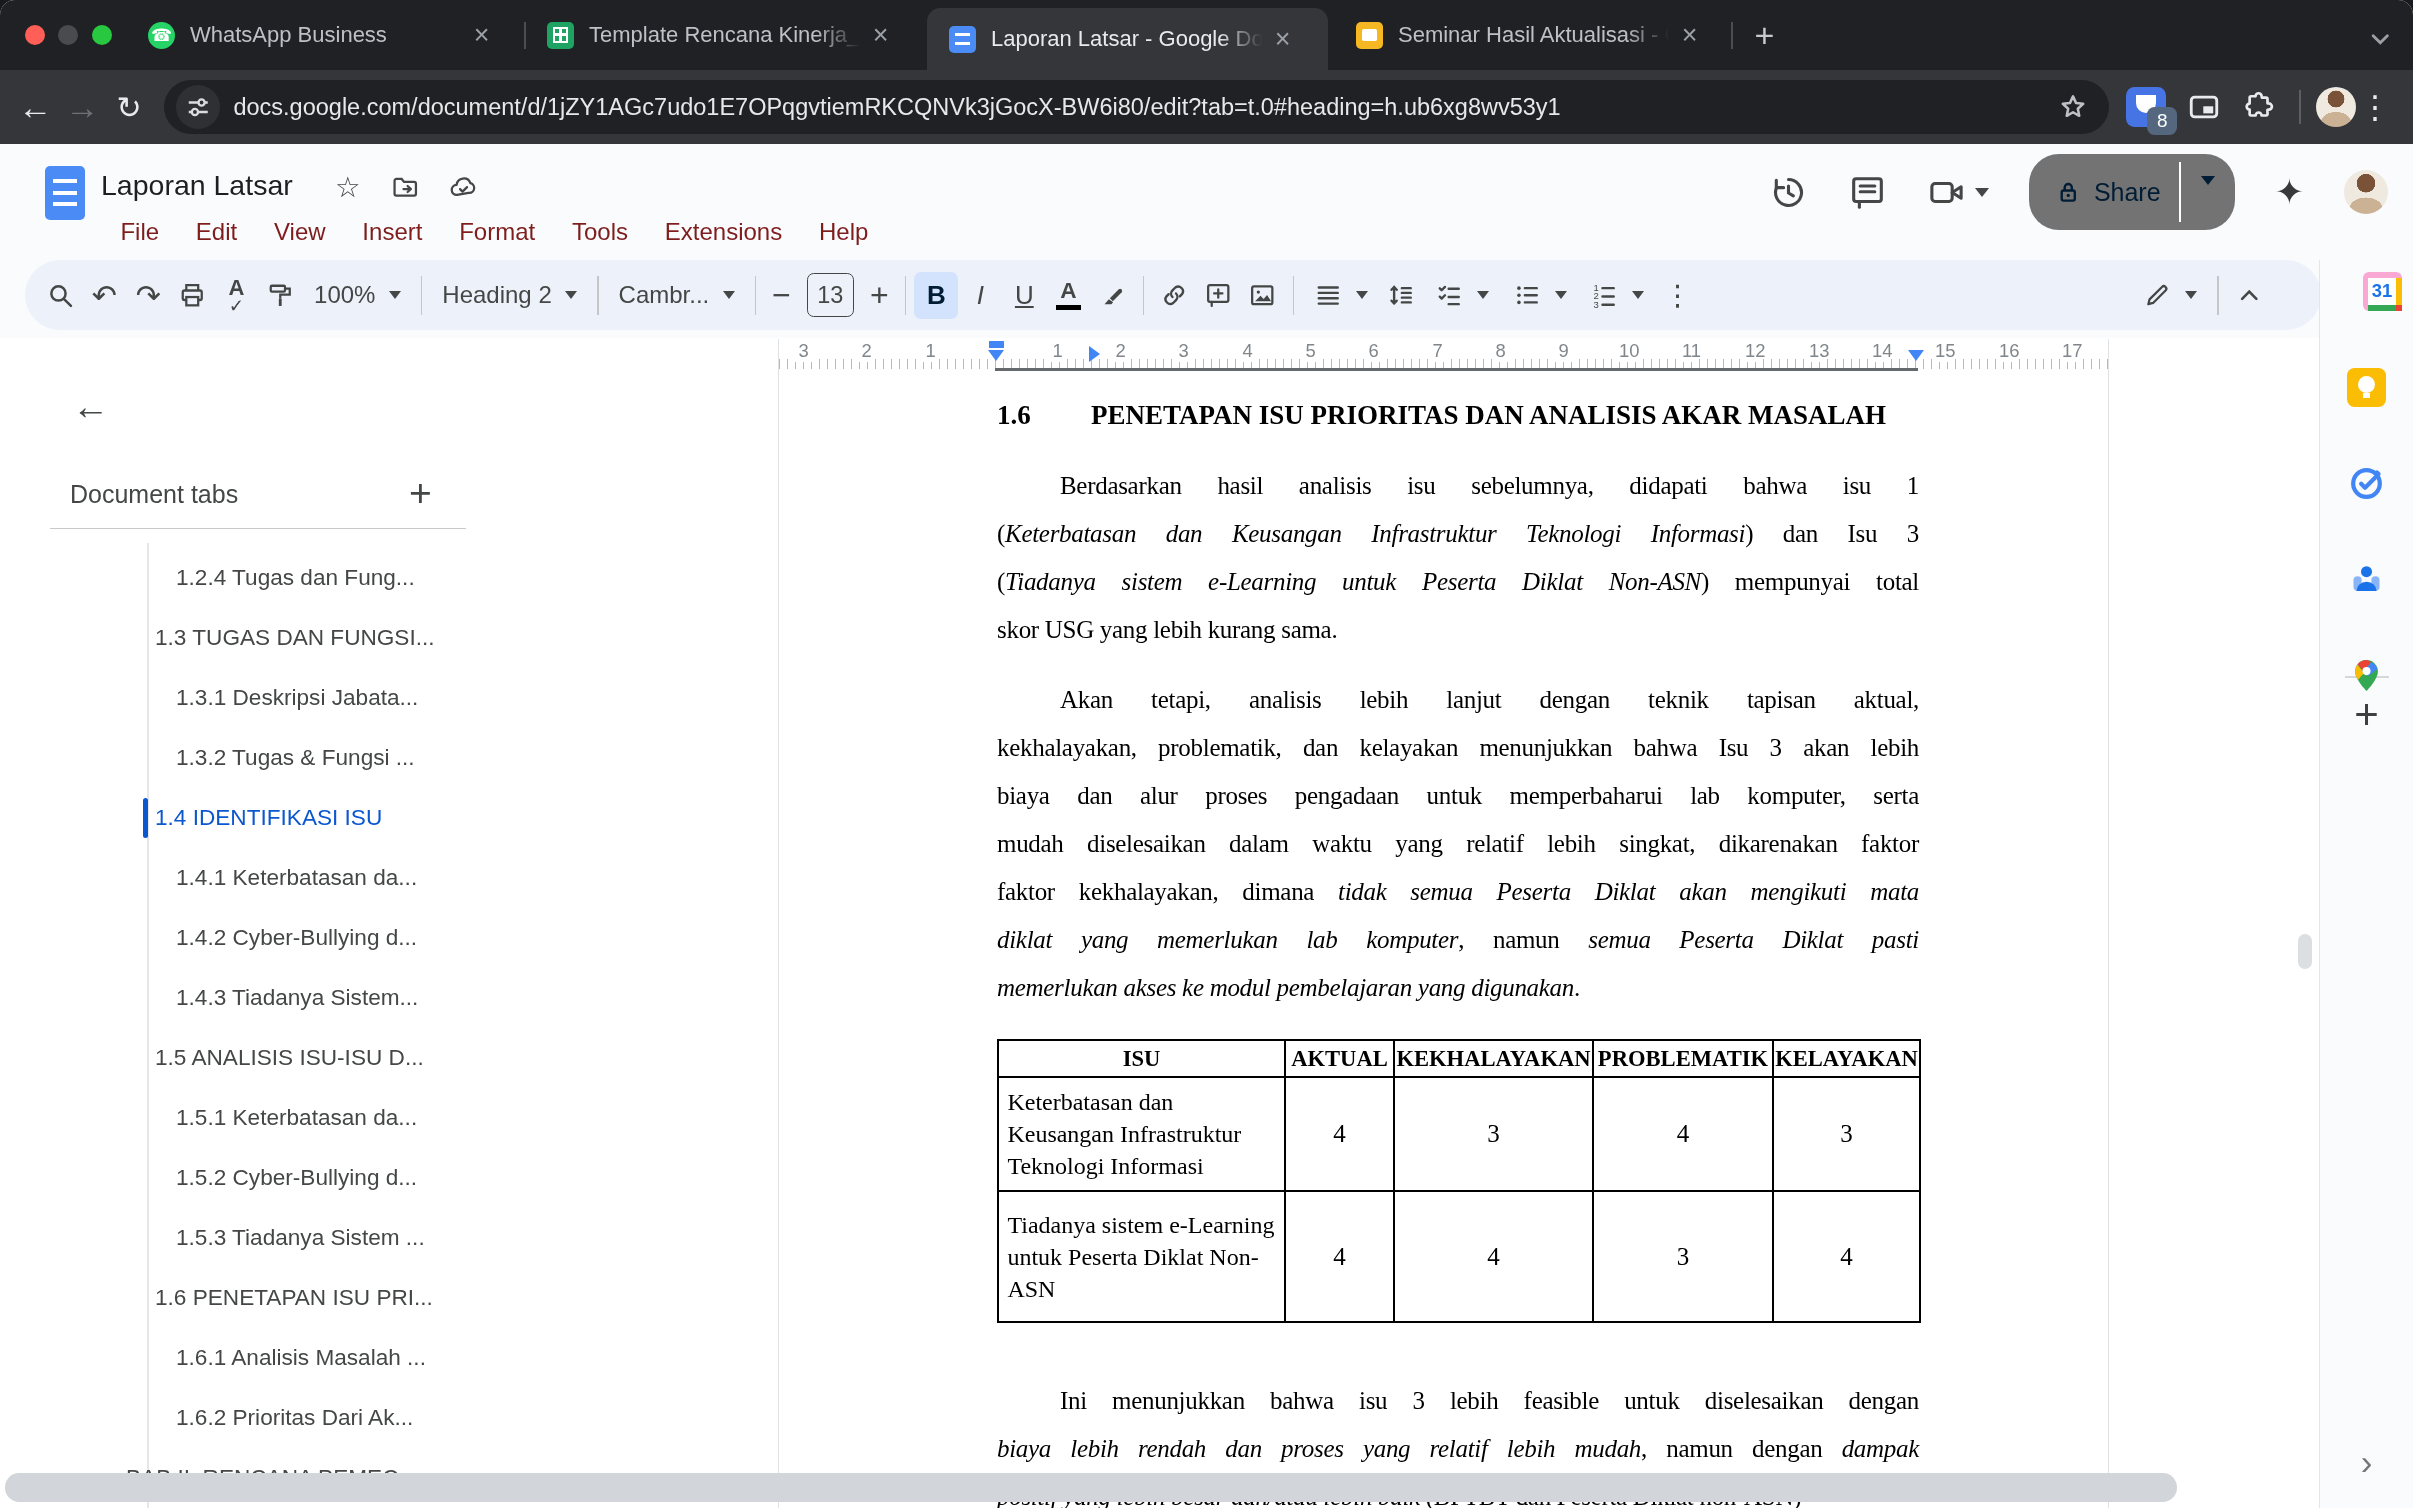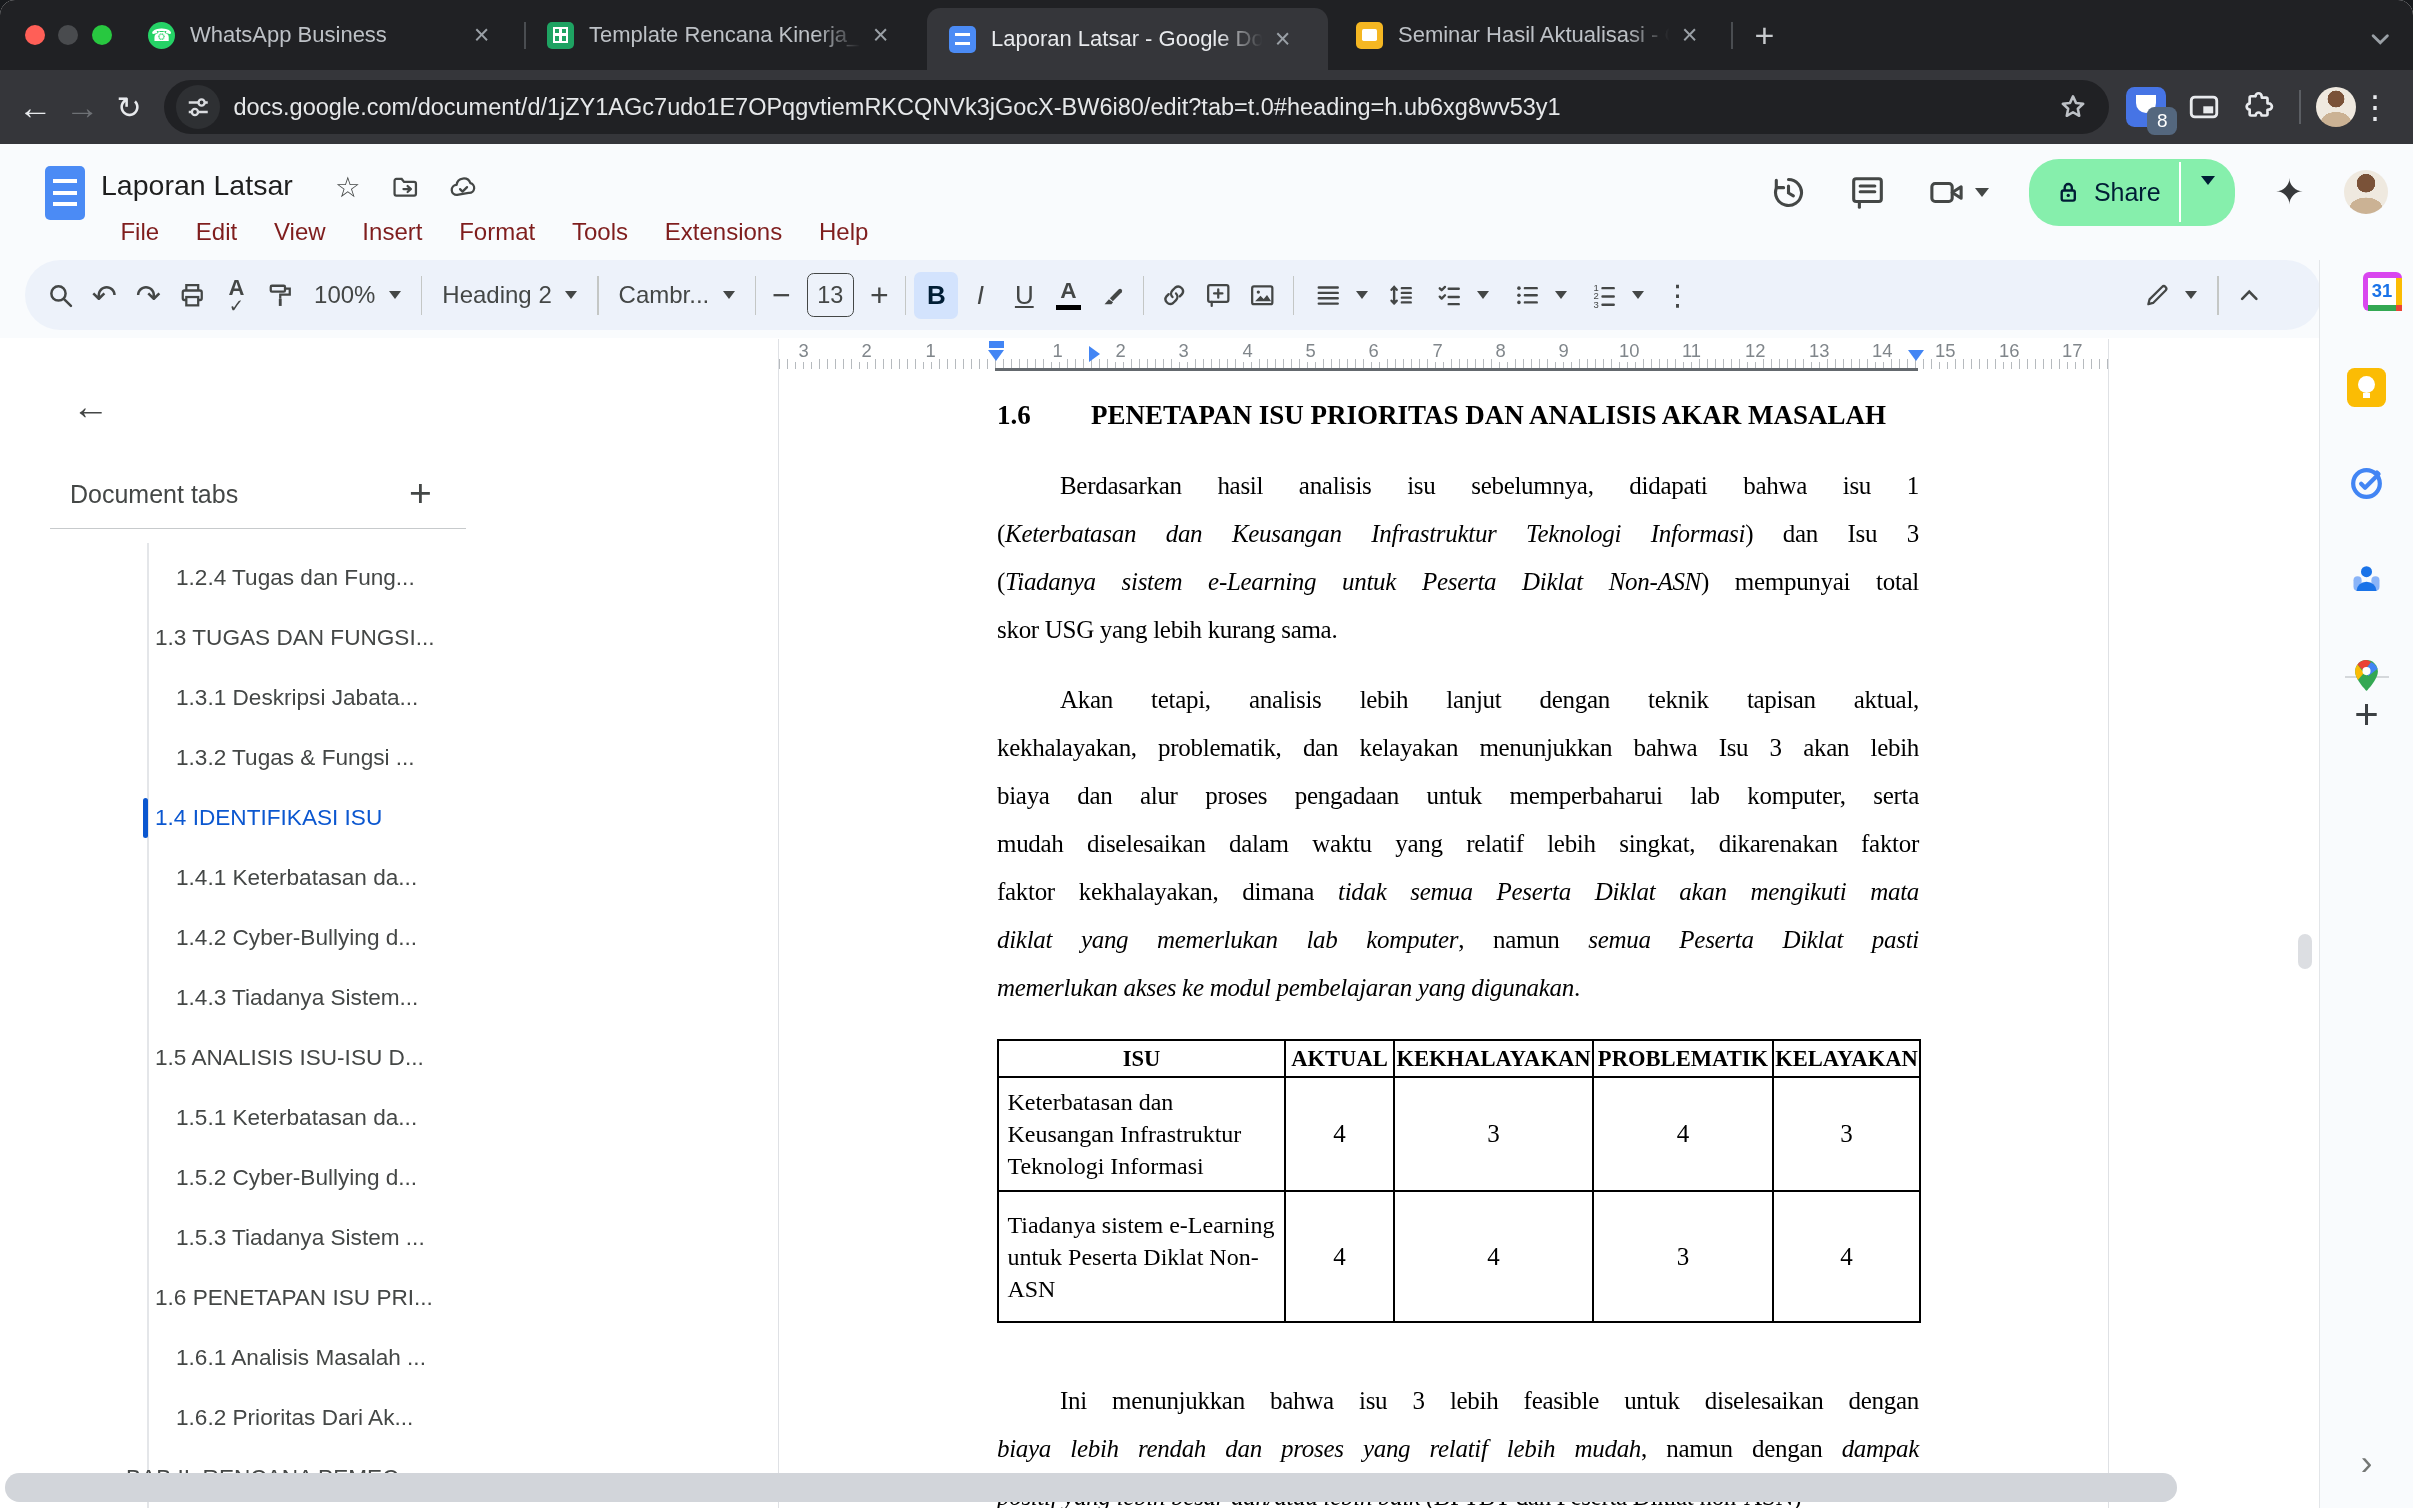--- a/index.html
+++ b/index.html
@@ -53,21 +53,21 @@
   .docschrome { position:absolute; left:0; top:144px; width:2413px; height:194px; background:#f9fbfd; }
   .docslogo { position:absolute; left:45px; top:22px; width:40px; height:54px; background:#4b8bf5; border-radius:5px; }
   .docslogo::after { content:""; position:absolute; left:8.4px; top:13.4px; right:8.4px; height:27px; background:repeating-linear-gradient(#fff 0 4.2px, transparent 4.2px 11.7px); }
   .dtitle { position:absolute; left:101px; top:25px; font-size:28.5px; color:#1f1f1f; }
   .titleicons { position:absolute; left:335px; top:27px; display:flex; gap:30px; align-items:center; color:#444746; }
   .menubar { position:absolute; left:102px; top:69px; display:flex; }
   .menubar span { font-size:24px; color:#7f1d1d; padding:5px 18.4px; }
   .hdr-right { position:absolute; right:25px; top:18.4px; height:60px; display:flex; align-items:center; gap:40px; color:#444746; }
   .camwrap { display:flex; align-items:center; gap:8.4px; }
   .caret { width:0; height:0; border-left:7.5px solid transparent; border-right:7.5px solid transparent; border-top:9.2px solid #444746; }
-  .sharebtn { height:67px; background:#86efac; border-radius:30px; display:flex; align-items:center; color:#001d35; }
+  .sharebtn { height:76px; background:#737373; border-radius:30px; display:flex; align-items:center; color:#001d35; }
   .share-main { display:flex; align-items:center; gap:11.7px; padding:0 18.4px 0 25px; }
   .share-label { font-size:25px; font-weight:500; }
   .share-sep { width:1.7px; height:60px; background:#fff; }
   .share-caret { padding:0 20px; }
   .share-caret .caret { border-top-color:#001d35; }
   .sparkle { font-size:35px; color:#37393b; }
   .avatar.big { width:44px; height:44px; }
 
   .docstoolbar { position:absolute; left:25px; top:116px; width:2296px; height:70px; background:#edf2fa; border-radius:35px; display:flex; align-items:center; padding:0 50px 0 13.4px; color:#444746; }
   .tbtn { min-width:44px; height:47px; border-radius:6.7px; display:flex; align-items:center; justify-content:center; flex:none; }
@@ -127,21 +127,21 @@
   .usgtable tr.r2 td { height:131px; }
   .closingpara { margin-top:54px; }
 
   .sidepanel { position:absolute; right:0; top:260px; width:94px; height:1249px; background:#f9fbfd; border-left:0.8px solid #e3e6e9; }
   .sp-icons { display:flex; flex-direction:column; align-items:center; gap:57px; padding-top:11.7px; }
   .spi { width:39px; height:39px; position:relative; flex:none; }
   .sp-divider { width:44px; height:1.3px; background:#d5d8db; margin:-18.4px auto 0; }
   .sp-plus { text-align:center; font-size:42px; font-weight:300; color:#3c4043; margin-top:13.4px; }
   .sp-chevron { position:absolute; left:0; right:0; bottom:27px; text-align:center; font-size:35px; color:#747775; }
 
-  .ic-calendar { background:#d946ef; border-radius:6px;margin-left:31px; }
+  .ic-calendar { background:#f9a8d4; border-radius:6px;margin-left:31px; }
   .ic-calendar .inner { position:absolute; left:5.9px; top:5.9px; right:5.9px; bottom:5.9px; background:#fff; display:flex; align-items:center; justify-content:center; font-size:18.4px; font-weight:700; color:#1a73e8; }
   .ic-calendar .er { position:absolute; right:0; top:5.9px; width:5.9px; bottom:5.9px; background:#fbbc04; }
   .ic-calendar .eb { position:absolute; bottom:0; left:5.9px; height:5.9px; right:5.9px; background:#34a853; }
   .ic-calendar .ec { position:absolute; right:0; bottom:0; width:5.9px; height:5.9px; background:#ea4335; }
   .ic-keep { background:#fbbc04; border-radius:7.5px; }
   .ic-keep::after { content:""; position:absolute; left:11px; top:8.4px; width:17px; height:17px; background:#fff; border-radius:50%; }
   .ic-keep::before { content:""; position:absolute; left:16px; top:25px; width:6.7px; height:5px; background:#fff; z-index:1; }
 
   .vscroll { position:absolute; left:2298px; top:934px; width:14.2px; height:35px; border-radius:7.5px; background:#dcdee2; z-index:20; }
   .hscroll { position:absolute; left:5px; top:1473px; width:2172px; height:28.5px; border-radius:14.2px; background:#d2d5da; z-index:30; }

